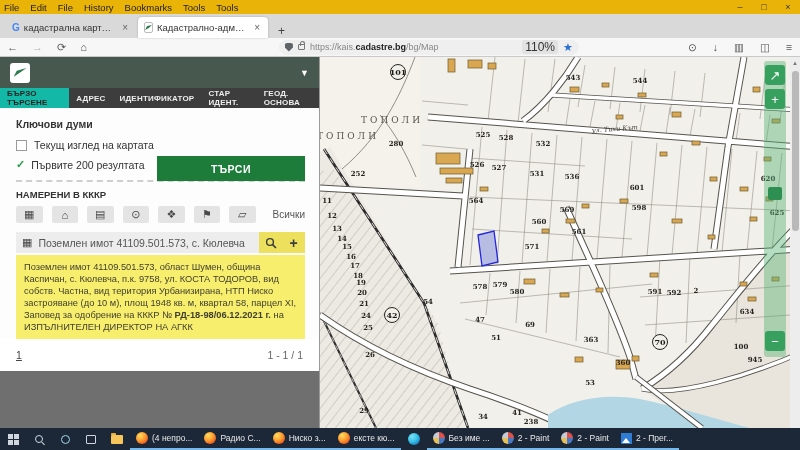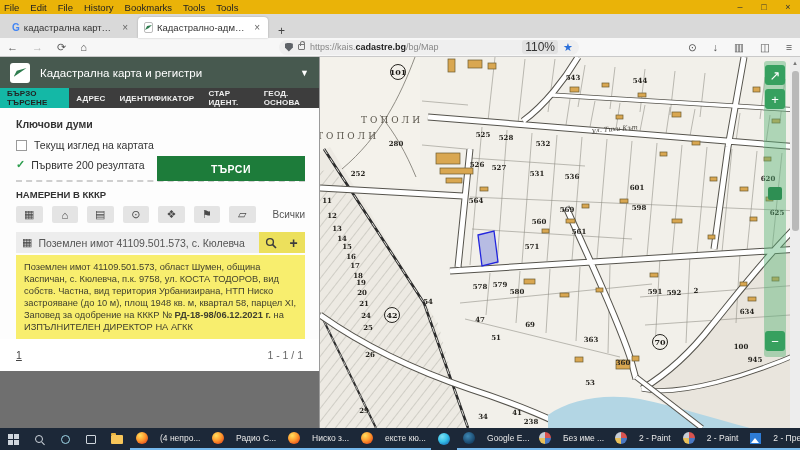--- a/index.html
+++ b/index.html
@@ -81,21 +81,21 @@
   #taskbar{height:22px;background:#1c2838;display:flex;align-items:stretch;color:#e8e8e8}
   .tbi{width:26px;display:flex;align-items:center;justify-content:center;flex:none}
   .winlogo{width:11px;height:11px;display:grid;grid-template-columns:5px 5px;grid-gap:1px}
   .winlogo i{background:#cfd6dd;display:block;height:5px}
   .sglass{width:8px;height:8px;border:1.4px solid #cfd6dd;border-radius:50%;position:relative}
   .sglass:after{content:"";position:absolute;width:4px;height:1.4px;background:#cfd6dd;transform:rotate(45deg);bottom:-2px;right:-3px}
   .cring{width:9px;height:9px;border:1.4px solid #9fd7e8;border-radius:50%}
   .tview{width:10px;height:9px;border:1.2px solid #cfd6dd;border-radius:1px}
   .folder{width:12px;height:9px;background:#f7c65a;border-radius:1px;position:relative}
   .folder:before{content:"";position:absolute;top:-2px;left:0;width:5px;height:2px;background:#e8b23e;border-radius:1px 1px 0 0}
-  .task{display:flex;align-items:center;gap:12px;padding:0 6px;font-size:8.5px;border-bottom:2px solid #76b9ed;max-width:76px;white-space:nowrap;overflow:hidden;flex:none}
+  .task{display:flex;align-items:center;gap:4px;padding:0 6px;font-size:8.5px;border-bottom:2px solid #76b9ed;max-width:76px;white-space:nowrap;overflow:hidden;flex:none}
   .task.active{background:#3a4a60}
   .ffx{width:12px;height:12px;border-radius:50%;background:radial-gradient(circle at 35% 30%,#ffdf5e,#ff9a2e 45%,#e6541d 80%);flex:none}
   .eorb{width:12px;height:12px;border-radius:50%;background:radial-gradient(circle at 35% 30%,#7ee0f2,#35c1e8 45%,#1a6fb5 85%);flex:none}
   .gearth{width:12px;height:12px;border-radius:50%;background:radial-gradient(circle at 40% 35%,#3e88b4,#123b5e 80%);flex:none}
   .paint{width:12px;height:12px;border-radius:50%;background:conic-gradient(#d9534f 0 25%,#4a78c2 0 50%,#e8c05a 0 75%,#c7ccd4 0);flex:none}
   .photos{width:11px;height:11px;background:#2e7cd6;position:relative;flex:none}
   .photos:after{content:"";position:absolute;bottom:1px;left:1px;border-left:4px solid transparent;border-right:4px solid transparent;border-bottom:5px solid #fff}
 </style>
 </head>
 <body>
@@ -152,21 +152,20 @@
   </div>
 </div>
 
 <div id="content">
 
   <div id="panel">
     <div id="phead">
       <span id="plogo">
           <i></i>
         </span>
-      <span class="t">Кадастрална карта и регистри</span>
       <span class="chev">▼</span>
     </div>
     <div id="ptabs">
       <span class="ptab active">БЪРЗО ТЪРСЕНЕ</span>
       <span class="ptab">АДРЕС</span>
       <span class="ptab">ИДЕНТИФИКАТОР</span>
       <span class="ptab">СТАР ИДЕНТ.</span>
       <span class="ptab">ГЕОД. ОСНОВА</span>
     </div>
     <div id="pbody">
@@ -426,24 +425,20 @@
     </div>
   <div class="task">
       <span class="ffx"></span>
       <span>ексте кю...</span>
     </div>
 
   <div class="tbi">
       <span class="eorb"></span>
     </div>
   <div class="task">
-      <span class="gearth"></span>
-      <span>Google E...</span>
-    </div>
-  <div class="task">
       <span class="paint"></span>
       <span>Без име ...</span>
     </div>
   <div class="task">
       <span class="paint"></span>
       <span>2 - Paint</span>
     </div>
   <div class="task">
       <span class="paint"></span>
       <span>2 - Paint</span>

